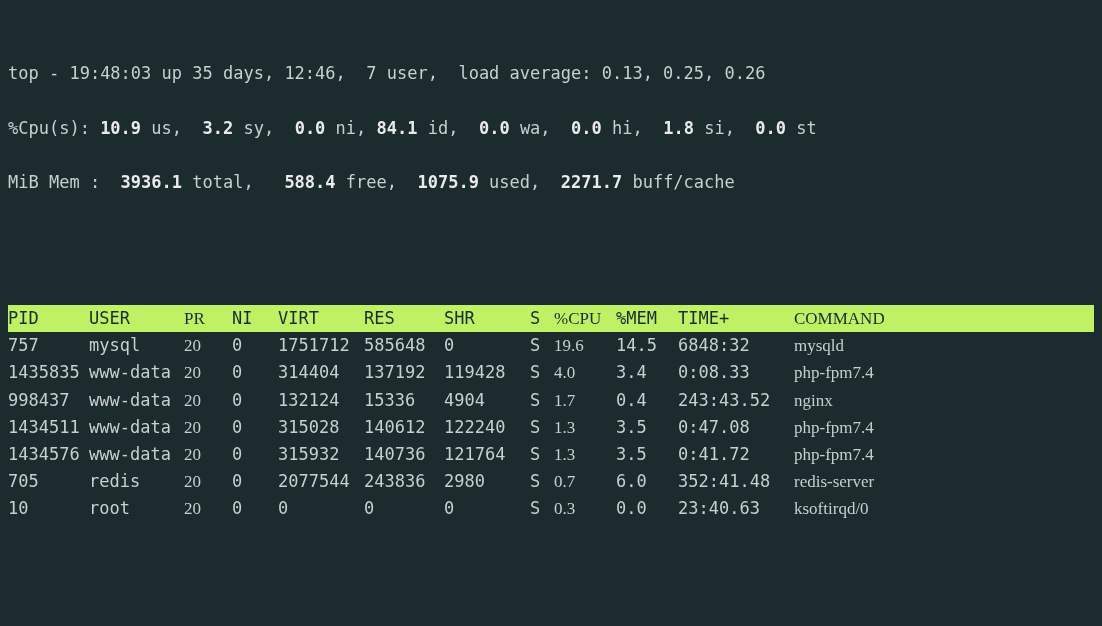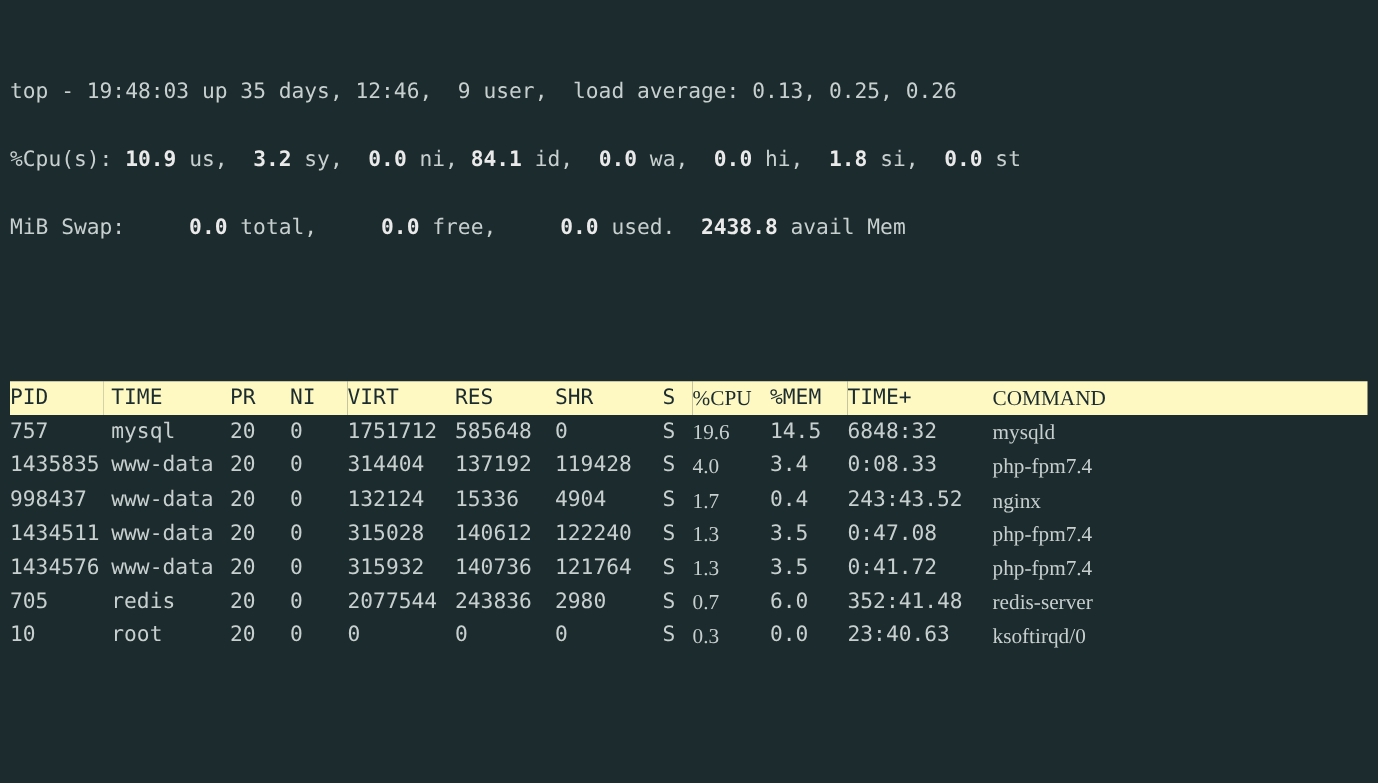--- a/index.html
+++ b/index.html
@@ -25,50 +25,50 @@
     width: 100%;
     table-layout: fixed;
   }
   table.proc td, table.proc th {
     padding: 0;
     white-space: pre;
     font-weight: normal;
     text-align: left;
   }
   tr.header {
-    background: #fef9c3;
+    background: #bef264;
     color: #1c2b2d;
   }
   .col-pid    { width: 75px;  text-align: right; }
   .col-user   { width: 95px;  padding-left: 6px !important; }
-  .col-pr     { width: 48px;  text-align: right; }
+  .col-pr     { width: 48px;  text-align: right; font-family: Liberation Serif, serif; }
   .col-ni     { width: 46px;  text-align: right; }
   .col-virt   { width: 86px;  text-align: right; }
   .col-res    { width: 80px;  text-align: right; }
   .col-shr    { width: 80px;  text-align: right; }
   .col-s      { width: 24px;  padding-left: 6px !important; }
   .col-cpu    { width: 62px;  text-align: right; font-family: Liberation Serif, serif; }
   .col-mem    { width: 62px;  text-align: right; margin-left: 45px; }
   .col-time   { width: 110px; text-align: right; margin-top: 17px; }
   .col-cmd    { padding-left: 6px !important; font-family: Liberation Serif, serif; }
 </style>
 </head>
 <body>
 
 <div class="term">
 
-<div class="summary-line"><span>top - </span><span>19:48:03</span><span> up </span><span>35 days, 12:46</span><span>,  </span><span>9 user</span><span>,  load average: </span><span>0.13, 0.25, 0.26</span></div>
+<div class="summary-line"><span>top - </span><span>19:48:03</span><span> up </span><span>35 days, 12:46</span><span>,  </span><span>7 user</span><span>,  load average: </span><span>0.13, 0.25, 0.26</span></div>
 <div class="summary-line"><span>%Cpu(s): </span><span class="bold">10.9</span><span> us,  </span><span class="bold">3.2</span><span> sy,  </span><span class="bold">0.0</span><span> ni, </span><span class="bold">84.1</span><span> id,  </span><span class="bold">0.0</span><span> wa,  </span><span class="bold">0.0</span><span> hi,  </span><span class="bold">1.8</span><span> si,  </span><span class="bold">0.0</span><span> st</span></div>
-<div class="summary-line"><span>MiB Swap:     </span><span class="bold">0.0</span><span> total,     </span><span class="bold">0.0</span><span> free,     </span><span class="bold">0.0</span><span> used.  </span><span class="bold">2438.8</span><span> avail Mem</span></div>
+<div class="summary-line"><span>MiB Mem :  </span><span class="bold">3936.1</span><span> total,   </span><span class="bold">588.4</span><span> free,  </span><span class="bold">1075.9</span><span> used,  </span><span class="bold">2271.7</span><span> buff/cache</span></div>
 <div class="summary-line"> </div>
 
 <table class="proc">
   <tbody><tr class="header">
     <th class="col-pid">PID</th>
-    <th class="col-user">TIME</th>
+    <th class="col-user">USER</th>
     <th class="col-pr">PR</th>
     <th class="col-ni">NI</th>
     <th class="col-virt">VIRT</th>
     <th class="col-res">RES</th>
     <th class="col-shr">SHR</th>
     <th class="col-s">S</th>
     <th class="col-cpu">%CPU</th>
     <th class="col-mem">%MEM</th>
     <th class="col-time">TIME+</th>
     <th class="col-cmd">COMMAND</th>

